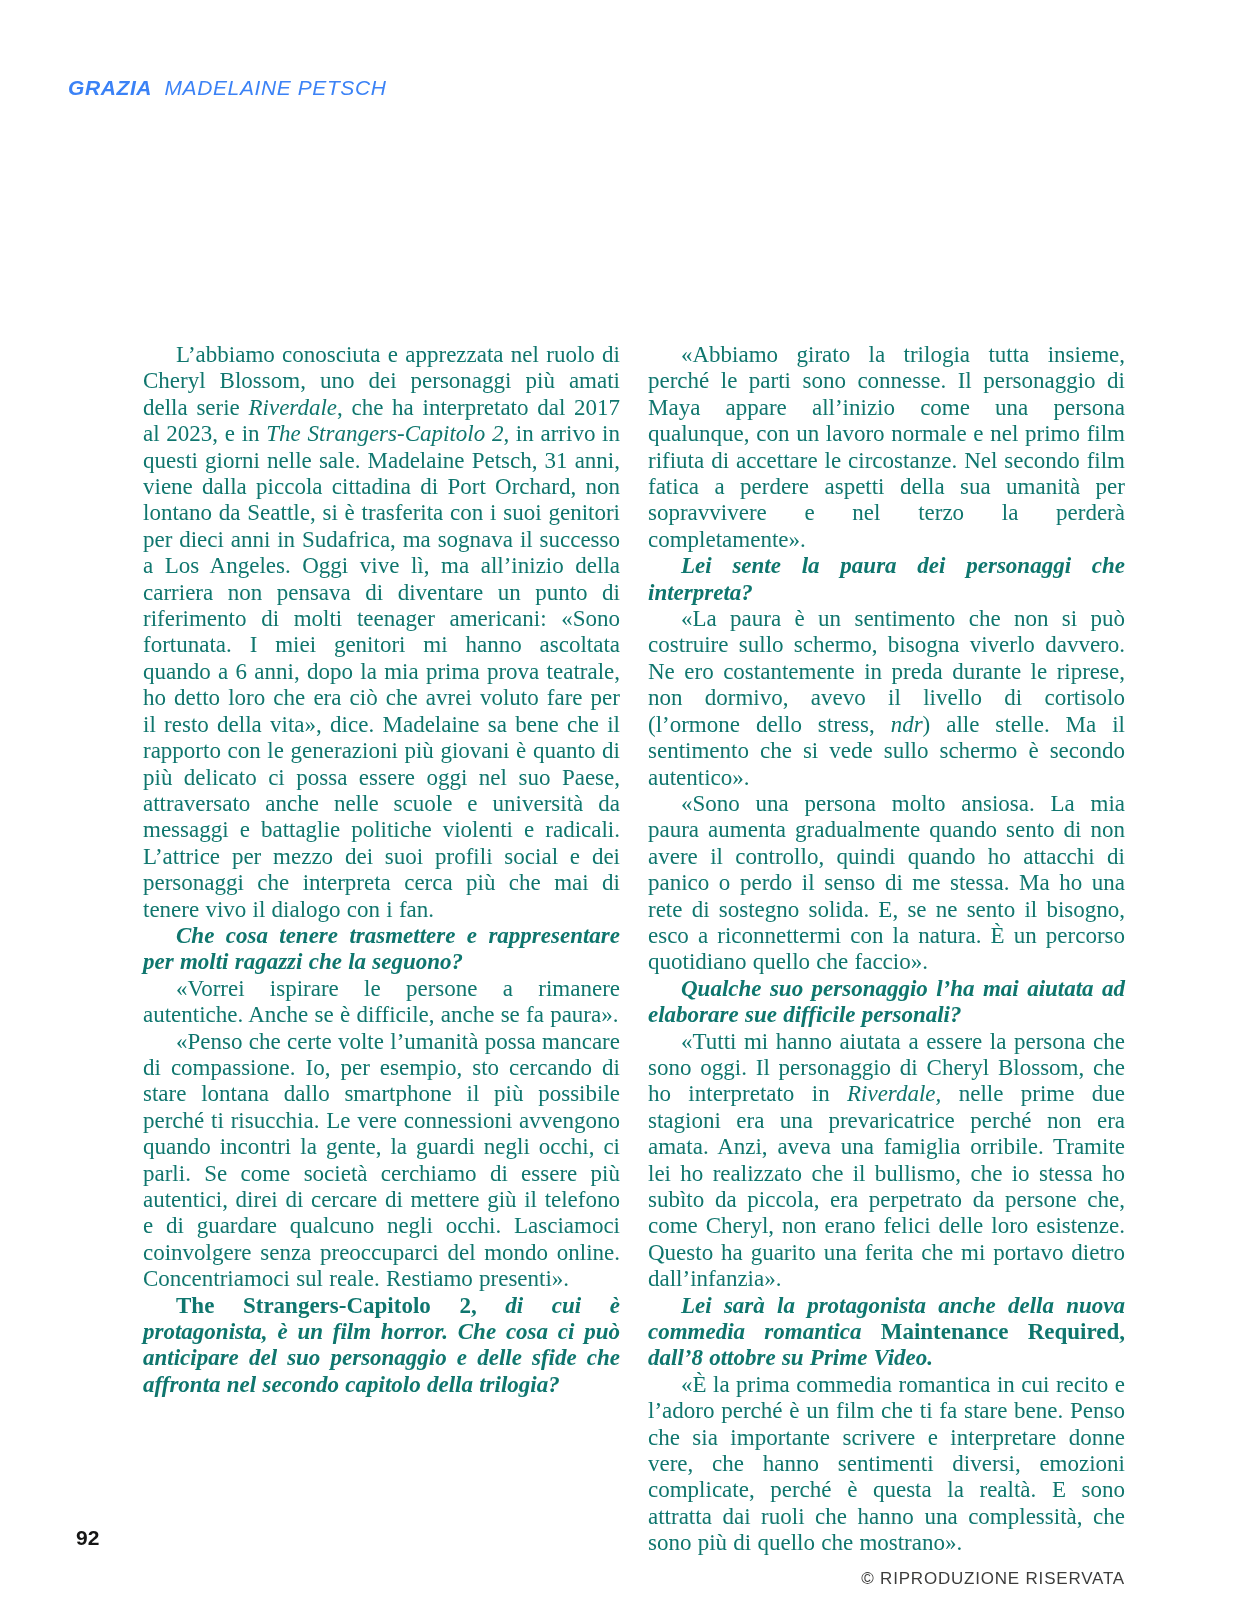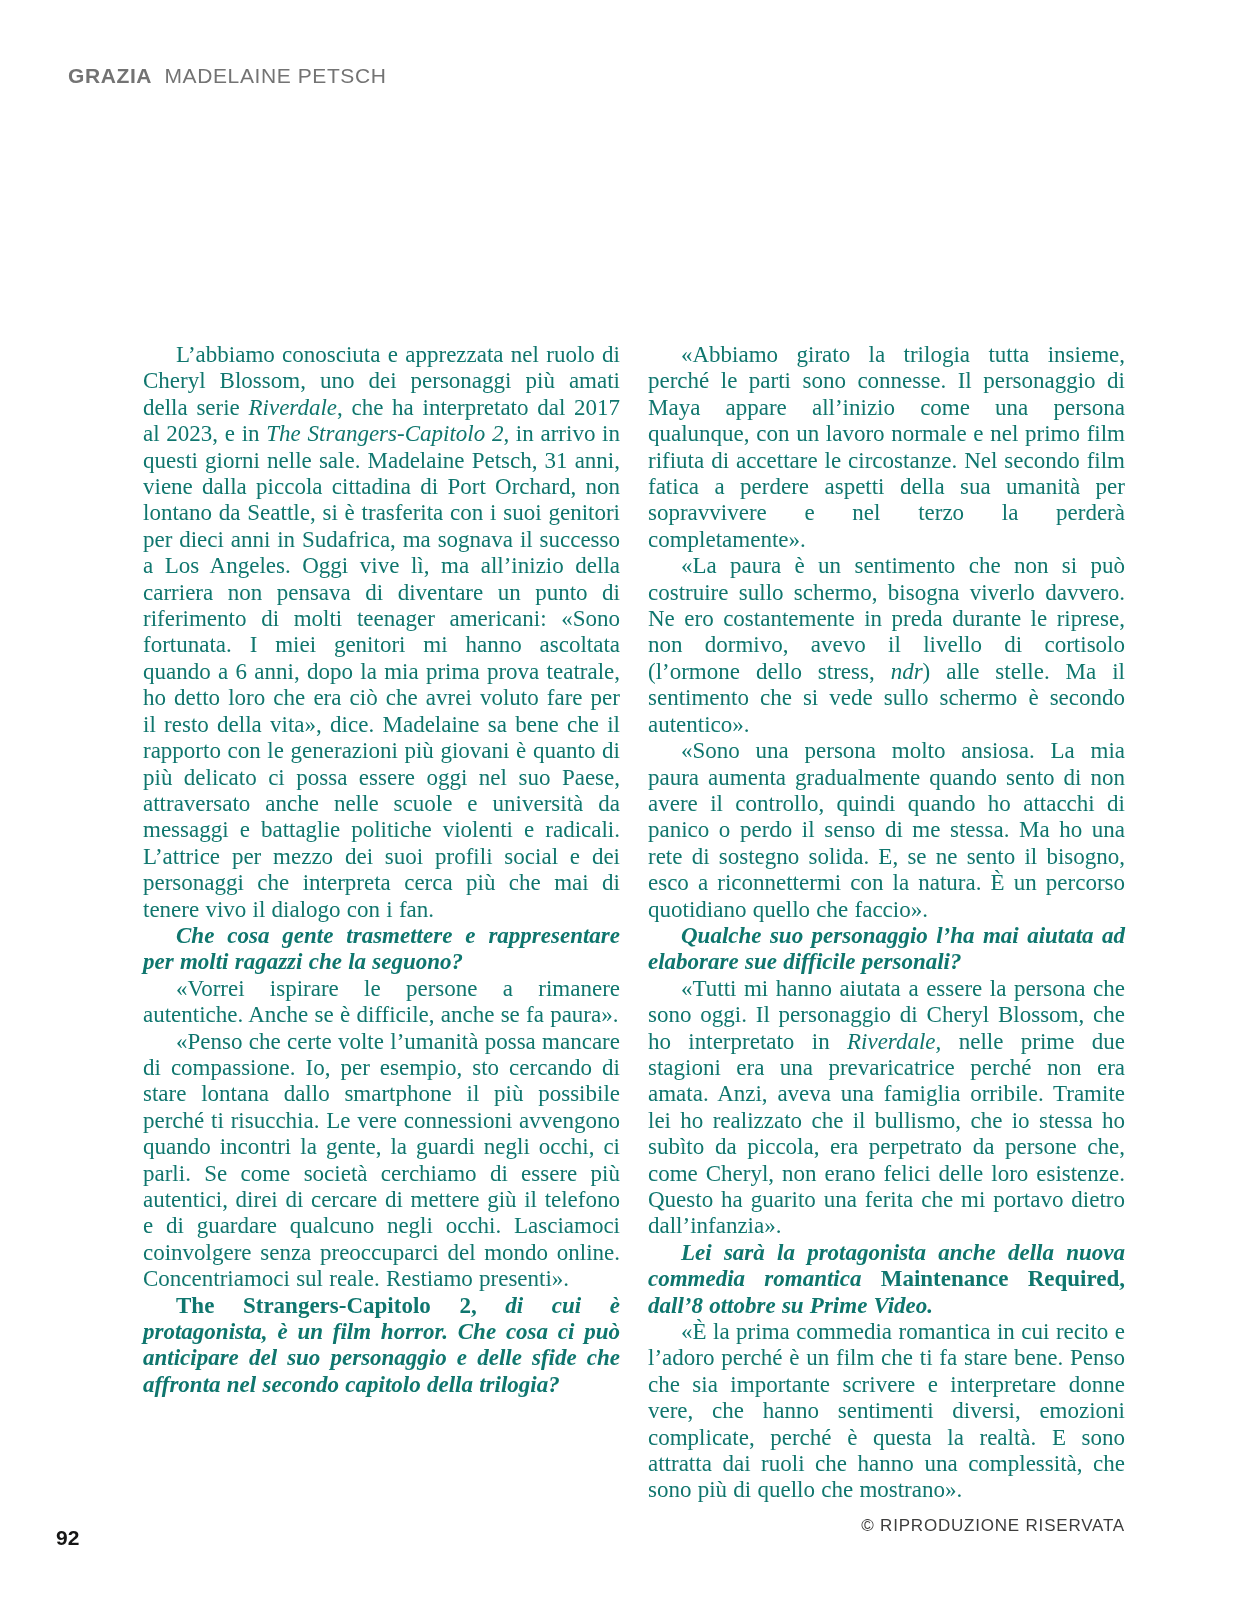--- a/index.html
+++ b/index.html
@@ -13,26 +13,27 @@
     height: 1600px;
     overflow: hidden;
     font-family: "Liberation Serif", serif;
     color: #1d1d1b;
   }
 
   
   .page-header {
     position: absolute;
     left: 68px;
-    top: 64px;
+    top: 76px;
     font-family: "Liberation Sans", sans-serif;
     font-size: 21px;
     letter-spacing: 0.6px;
-    color: #737373;
+    color: #3b82f6;
     white-space: nowrap;
+    font-style: italic;
   }
   .page-header .brand { font-weight: 700; }
   .page-header .subject { font-weight: 400; margin-left: 6px; }
 
   
   .columns {
     position: absolute;
     left: 143px;
     top: 342px;
     width: 982px;
@@ -64,47 +65,48 @@
     margin-top: 12px;
     font-family: "Liberation Sans", sans-serif;
     font-size: 17px;
     letter-spacing: 0.8px;
     color: #3c3c3b;
   }
 
   
   .folio {
     position: absolute;
-    left: 56px;
+    left: 76px;
     top: 1526px;
     font-family: "Liberation Sans", sans-serif;
     font-weight: 700;
     font-size: 21px;
     color: #161615;
   }
 </style>
 </head>
 <body>
 
 <header class="page-header">
   <span class="brand">GRAZIA</span>
   <span class="subject">MADELAINE PETSCH</span>
 </header>
 
 <main class="columns">
   <div class="col">
       <p class="para"><span class="s-r">L’abbiamo conosciuta e apprezzata nel ruolo di Cheryl Blossom, uno dei personaggi più amati della serie </span><span class="s-i">Riverdale</span><span class="s-r">, che ha interpretato dal 2017 al 2023, e in </span><span class="s-i">The Strangers-Capitolo 2</span><span class="s-r">, in arrivo in questi giorni nelle sale. Madelaine Petsch, 31 anni, viene dalla piccola cittadina di Port Orchard, non lontano da Seattle, si è trasferita con i suoi genitori per dieci anni in Sudafrica, ma sognava il successo a Los Angeles. Oggi vive lì, ma all’inizio della carriera non pensava di diventare un punto di riferimento di molti teenager americani: «Sono fortunata. I miei genitori mi hanno ascoltata quando a 6 anni, dopo la mia prima prova teatrale, ho detto loro che era ciò che avrei voluto fare per il resto della vita», dice. Madelaine sa bene che il rapporto con le generazioni più giovani è quanto di più delicato ci possa essere oggi nel suo Paese, attraversato anche nelle scuole e università da messaggi e battaglie politiche violenti e radicali. L’attrice per mezzo dei suoi profili social e dei personaggi che interpreta cerca più che mai di tenere vivo il dialogo con i fan.</span></p>
-      <p class="para"><span class="s-bi">Che cosa gente trasmettere e rappresentare per molti ragazzi che la seguono?</span></p>
+      <p class="para"><span class="s-bi">Che cosa tenere trasmettere e rappresentare per molti ragazzi che la seguono?</span></p>
       <p class="para"><span class="s-r">«Vorrei ispirare le persone a rimanere autentiche. Anche se è difficile, anche se fa paura».</span></p>
       <p class="para"><span class="s-r">«Penso che certe volte l’umanità possa mancare di compassione. Io, per esempio, sto cercando di stare lontana dallo smartphone il più possibile perché ti risucchia. Le vere connessioni avvengono quando incontri la gente, la guardi negli occhi, ci parli. Se come società cerchiamo di essere più autentici, direi di cercare di mettere giù il telefono e di guardare qualcuno negli occhi. Lasciamoci coinvolgere senza preoccuparci del mondo online. Concentriamoci sul reale. Restiamo presenti».</span></p>
       <p class="para"><span class="s-b">The Strangers-Capitolo 2,</span><span class="s-bi"> di cui è protagonista, è un film horror. Che cosa ci può anticipare del suo personaggio e delle sfide che affronta nel secondo capitolo della trilogia?</span></p>
     </div>
   <div class="col">
 
   <p class="para"><span class="s-r">«Abbiamo girato la trilogia tutta insieme, perché le parti sono connesse. Il personaggio di Maya appare all’inizio come una persona qualunque, con un lavoro normale e nel primo film rifiuta di accettare le circostanze. Nel secondo film fatica a perdere aspetti della sua umanità per sopravvivere e nel terzo la perderà completamente».</span></p>
+      <p class="para"><span class="s-bi">Lei sente la paura dei personaggi che interpreta?</span></p>
       <p class="para"><span class="s-r">«La paura è un sentimento che non si può costruire sullo schermo, bisogna viverlo davvero. Ne ero costantemente in preda durante le riprese, non dormivo, avevo il livello di cortisolo (l’ormone dello stress, </span><span class="s-i">ndr</span><span class="s-r">) alle stelle. Ma il sentimento che si vede sullo schermo è secondo autentico».</span></p>
       <p class="para"><span class="s-r">«Sono una persona molto ansiosa. La mia paura aumenta gradualmente quando sento di non avere il controllo, quindi quando ho attacchi di panico o perdo il senso di me stessa. Ma ho una rete di sostegno solida. E, se ne sento il bisogno, esco a riconnettermi con la natura. È un percorso quotidiano quello che faccio».</span></p>
       <p class="para"><span class="s-bi">Qualche suo personaggio l’ha mai aiutata ad elaborare sue difficile personali?</span></p>
       <p class="para"><span class="s-r">«Tutti mi hanno aiutata a essere la persona che sono oggi. Il personaggio di Cheryl Blossom, che ho interpretato in </span><span class="s-i">Riverdale,</span><span class="s-r"> nelle prime due stagioni era una prevaricatrice perché non era amata. Anzi, aveva una famiglia orribile. Tramite lei ho realizzato che il bullismo, che io stessa ho subìto da piccola, era perpetrato da persone che, come Cheryl, non erano felici delle loro esistenze. Questo ha guarito una ferita che mi portavo dietro dall’infanzia».</span></p>
       <p class="para"><span class="s-bi">Lei sarà la protagonista anche della nuova commedia romantica </span><span class="s-b">Maintenance Required,</span><span class="s-bi"> dall’8 ottobre su Prime Video.</span></p>
       <p class="para"><span class="s-r">«È la prima commedia romantica in cui recito e l’adoro perché è un film che ti fa stare bene. Penso che sia importante scrivere e interpretare donne vere, che hanno sentimenti diversi, emozioni complicate, perché è questa la realtà. E sono attratta dai ruoli che hanno una complessità, che sono più di quello che mostrano».</span></p>
       <div class="credit" id="credit-slot-proto" style="display: block;">© RIPRODUZIONE RISERVATA</div>
     </div>
 </main>
 

